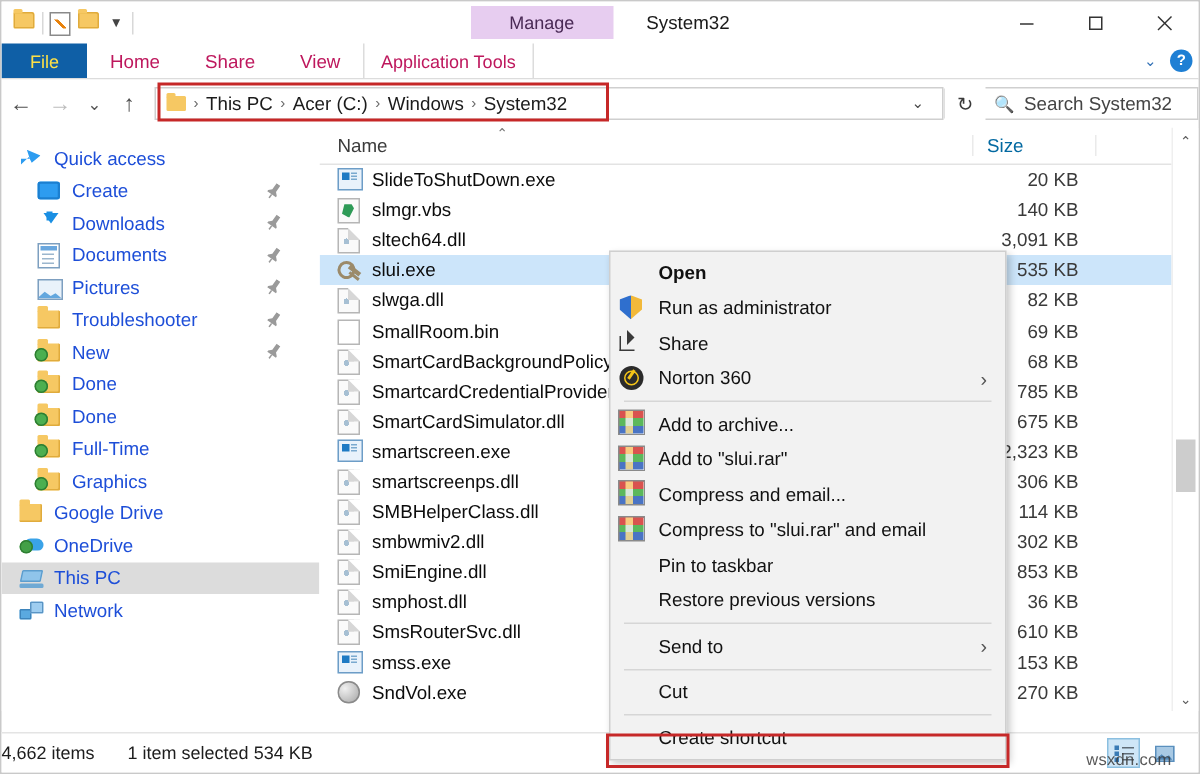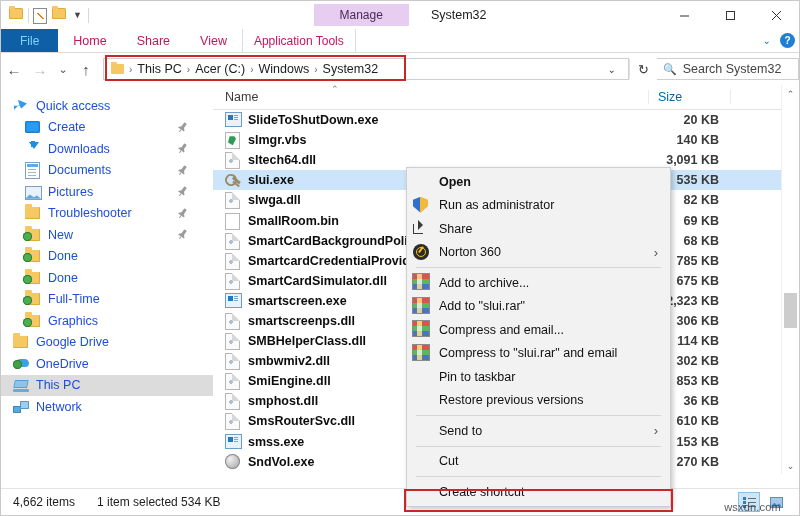--- a/index.html
+++ b/index.html
@@ -25,21 +25,21 @@
   .ttl-center{position:absolute;left:0;right:0;top:0;height:28px;display:flex;align-items:center;justify-content:center;pointer-events:none;}
   .manage-tab{background:#e7cdf0;color:#4a2a56;font-size:12px;padding:4px 26px;pointer-events:auto;}
   .win-title{font-size:12.5px;color:#1a1a1a;margin-left:22px;pointer-events:auto;}
   .wbtns{position:absolute;right:0;top:0;display:flex;height:28px;}
   .wbtn{width:46px;height:28px;display:flex;align-items:center;justify-content:center;color:#333;font-size:12px;}
   .wbtn svg{display:block;}
 
   
   .ribbon{height:23px;display:flex;align-items:stretch;position:relative;background:#fff;}
   .rtab{display:flex;align-items:center;justify-content:center;font-size:12.5px;color:#be185d;padding:0 15px;height:23px;}
-  .rtab.file{background:#0f5fa6;color:#7dd3fc;padding:0 19px;font-size:12px;}
+  .rtab.file{background:#0f5fa6;color:#fde047;padding:0 19px;font-size:12px;}
   .rtab.apptools{border-left:1px solid #dcdcdc;border-right:1px solid #dcdcdc;padding:0 11px;font-size:12px;}
   .ribbon-right{position:absolute;right:4px;top:0;height:23px;display:flex;align-items:center;gap:9px;}
   .chev-dn{color:#2f6fb5;font-size:10px;}
   .help-ic{width:15px;height:15px;border-radius:50%;background:#1e7fd4;color:#fff;font-size:10px;
     display:flex;align-items:center;justify-content:center;font-weight:bold;}
   .ribbon-border{height:1px;background:#dcdcdc;}
 
   
   .addrbar{height:32px;display:flex;align-items:center;background:#fff;position:relative;}
   .navbtn{width:26px;height:32px;display:flex;align-items:center;justify-content:center;color:#4f4f4f;font-size:15px;}
@@ -102,21 +102,21 @@
   .i-network:after{content:"";position:absolute;left:7px;top:0px;width:9px;height:8px;background:#9ecdf0;border-radius:1px;box-shadow:inset 0 0 0 1px #5a94c4;}
 
   
   .listpane{flex:1;position:relative;background:#fff;display:flex;flex-direction:column;overflow:hidden;}
   .colhdr{height:24px;display:flex;align-items:center;border-bottom:1px solid #e3e3e3;background:#fff;position:relative;}
   .col-name{padding-left:12px;font-size:12.5px;color:#3b3b3b;flex:1;}
   .col-size{width:82px;font-size:12.5px;color:#0369a1;border-left:1px solid #eaeaea;padding-left:9px;box-sizing:border-box;}
   .col-tail{width:68px;border-left:1px solid #eaeaea;height:14px;}
   .sortcaret{position:absolute;left:118px;top:-1px;color:#7a7a7a;font-size:9px;}
   .rows{flex:1;position:relative;overflow:hidden;}
-  .row{height:20.1px;display:flex;align-items:center;position:relative;font-weight:bold;}
+  .row{height:20.1px;display:flex;align-items:center;position:relative;}
   .row.sel{background:#cce5fa;}
   .row-name{display:flex;align-items:center;flex:1;padding-left:12px;min-width:0;}
   .fic{width:16px;height:16px;margin-right:7px;flex:0 0 16px;position:relative;}
   .fname{font-size:12.5px;color:#0c0c0c;white-space:nowrap;overflow:hidden;text-overflow:ellipsis;}
   .row-size{width:82px;box-sizing:border-box;text-align:right;padding-right:12px;font-size:12.5px;color:#3a3a3a;}
   .row-tail{width:68px;}
 
   
   .f-dll{width:13px;height:15px;background:#fafafa;border:1px solid #b6b6b6;position:relative;}
   .f-dll:after{content:"";position:absolute;right:-1px;top:-1px;border:4px solid #fff;border-left-color:#d7d7d7;border-bottom-color:#d7d7d7;}
@@ -161,21 +161,21 @@
   .c-norton:after{content:"";position:absolute;left:3px;top:3px;width:10px;height:10px;border-radius:50%;
      border:1.5px solid #f5c518;box-sizing:border-box;}
   .c-norton:before{content:"";position:absolute;left:7px;top:2px;width:1.5px;height:7px;background:#f5c518;transform:rotate(35deg);z-index:2;}
   .c-rar{width:16px;height:15px;background:
      linear-gradient(#d9534f 0 33%,#5cb85c 33% 66%,#4a74c4 66% 100%);position:relative;box-shadow:0 0 0 1px #8a8a8a;}
   .c-rar:after{content:"";position:absolute;left:4px;top:0;width:5px;height:15px;background:
      linear-gradient(#ffe08a 0 33%,#f0f0f0 33% 66%,#ffe08a 66% 100%);opacity:.85;}
 
   
   .statusbar{position:absolute;left:0;right:0;bottom:0;height:26px;border-top:1px solid #e4e4e4;display:flex;align-items:center;background:#fff;}
-  .st-txt{font-size:12px;color:#1d1d1d;margin-left:12px;}
+  .st-txt{font-size:12px;color:#1d1d1d;}
   .st-txt.two{margin-left:22px;}
   .st-right{margin-left:auto;display:flex;align-items:center;gap:5px;padding-right:12px;}
   .viewbtn{width:20px;height:18px;border:1px solid transparent;display:flex;align-items:center;justify-content:center;}
   .viewbtn.active{background:#cfe6f7;border-color:#8bbfe0;}
   .vb-details{width:13px;height:10px;position:relative;}
   .vb-details:before{content:"";position:absolute;left:0;top:0;width:3px;height:3px;background:#3a7bb5;
      box-shadow:0 4px 0 #3a7bb5,0 8px 0 #3a7bb5;}
   .vb-details:after{content:"";position:absolute;left:5px;top:1px;width:8px;height:1px;background:#5f6b76;
      box-shadow:0 4px 0 #5f6b76,0 8px 0 #5f6b76;}
   .vb-thumbs{width:13px;height:11px;background:#a8c9e4;box-shadow:inset 0 0 0 1px #5a8fbd;position:relative;}

